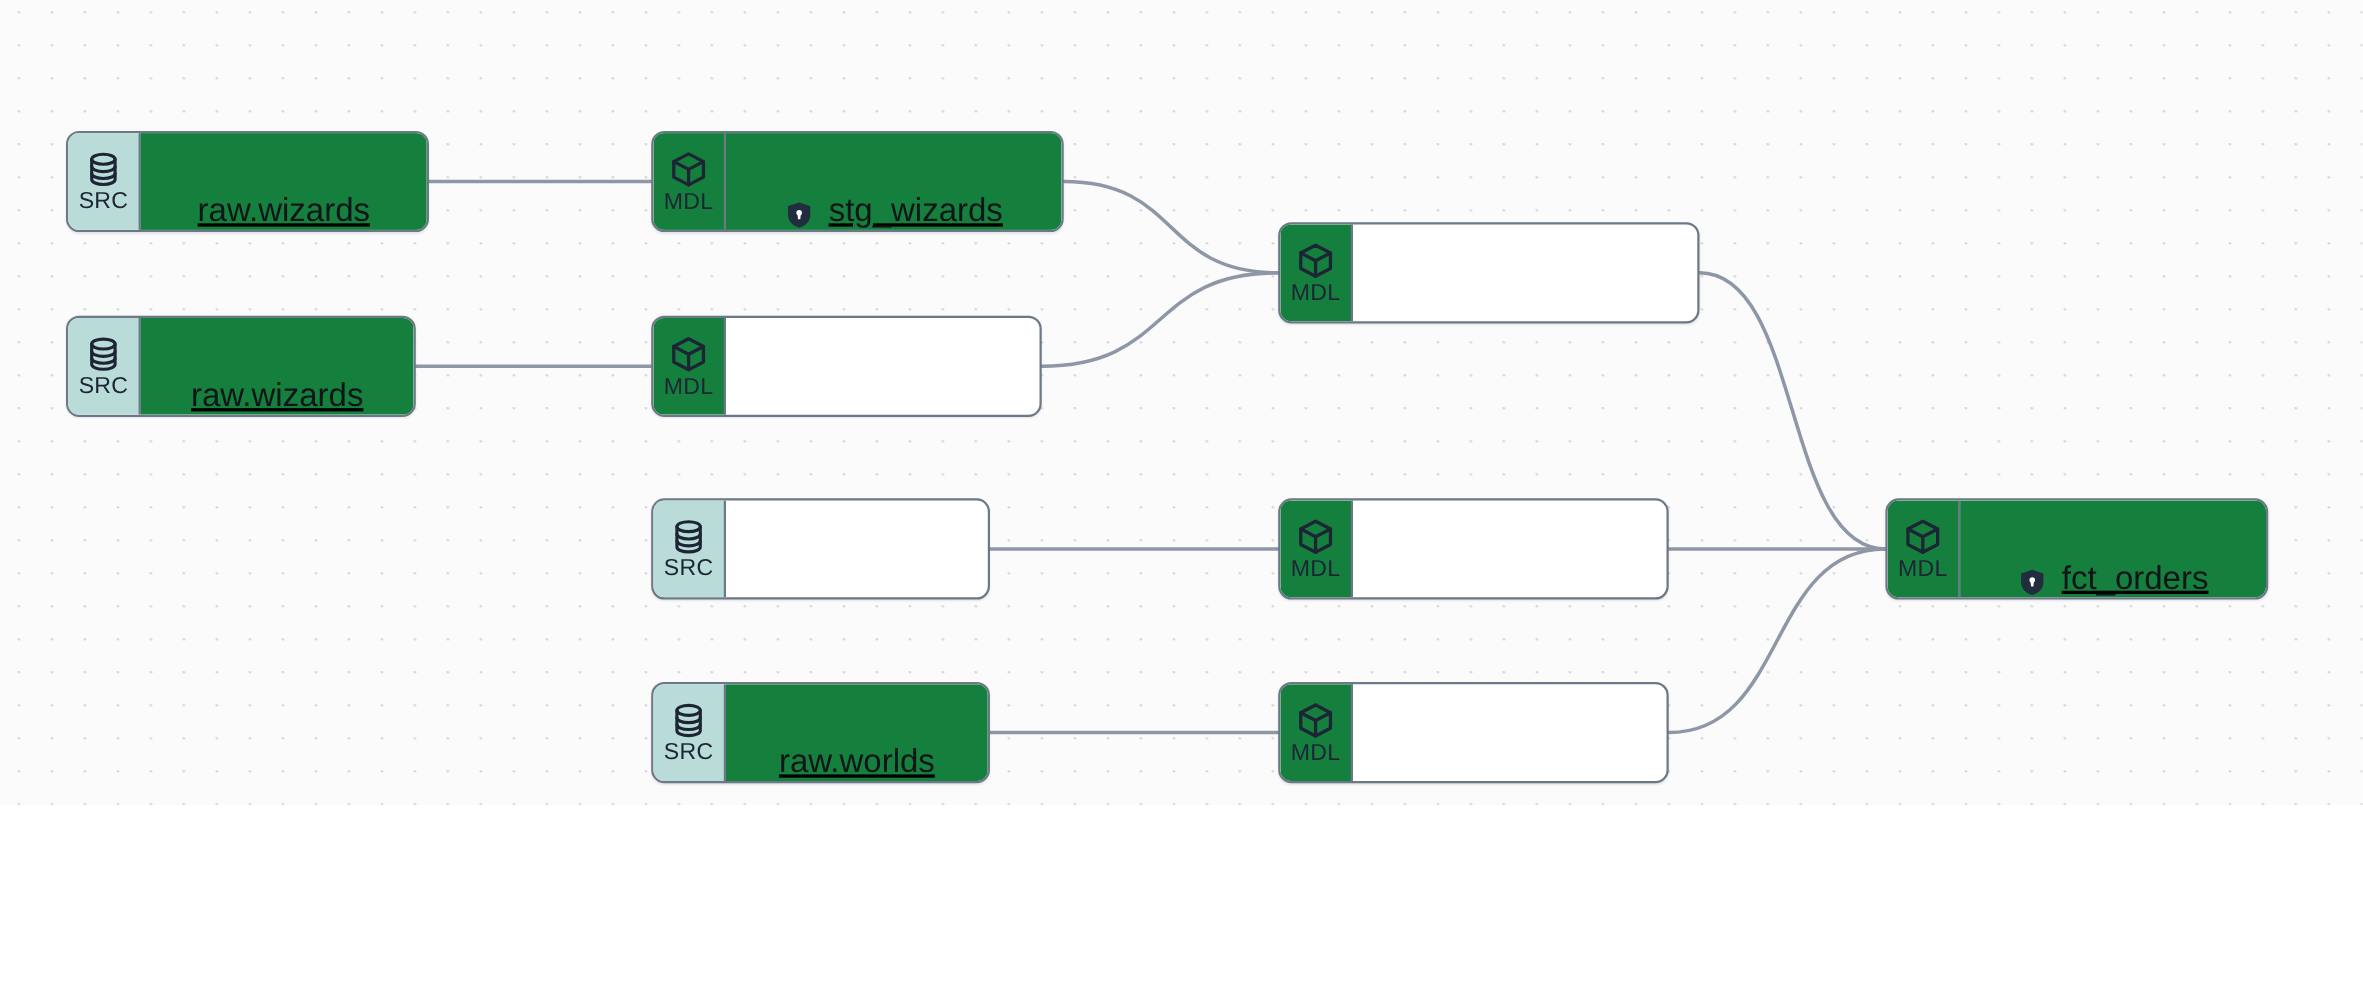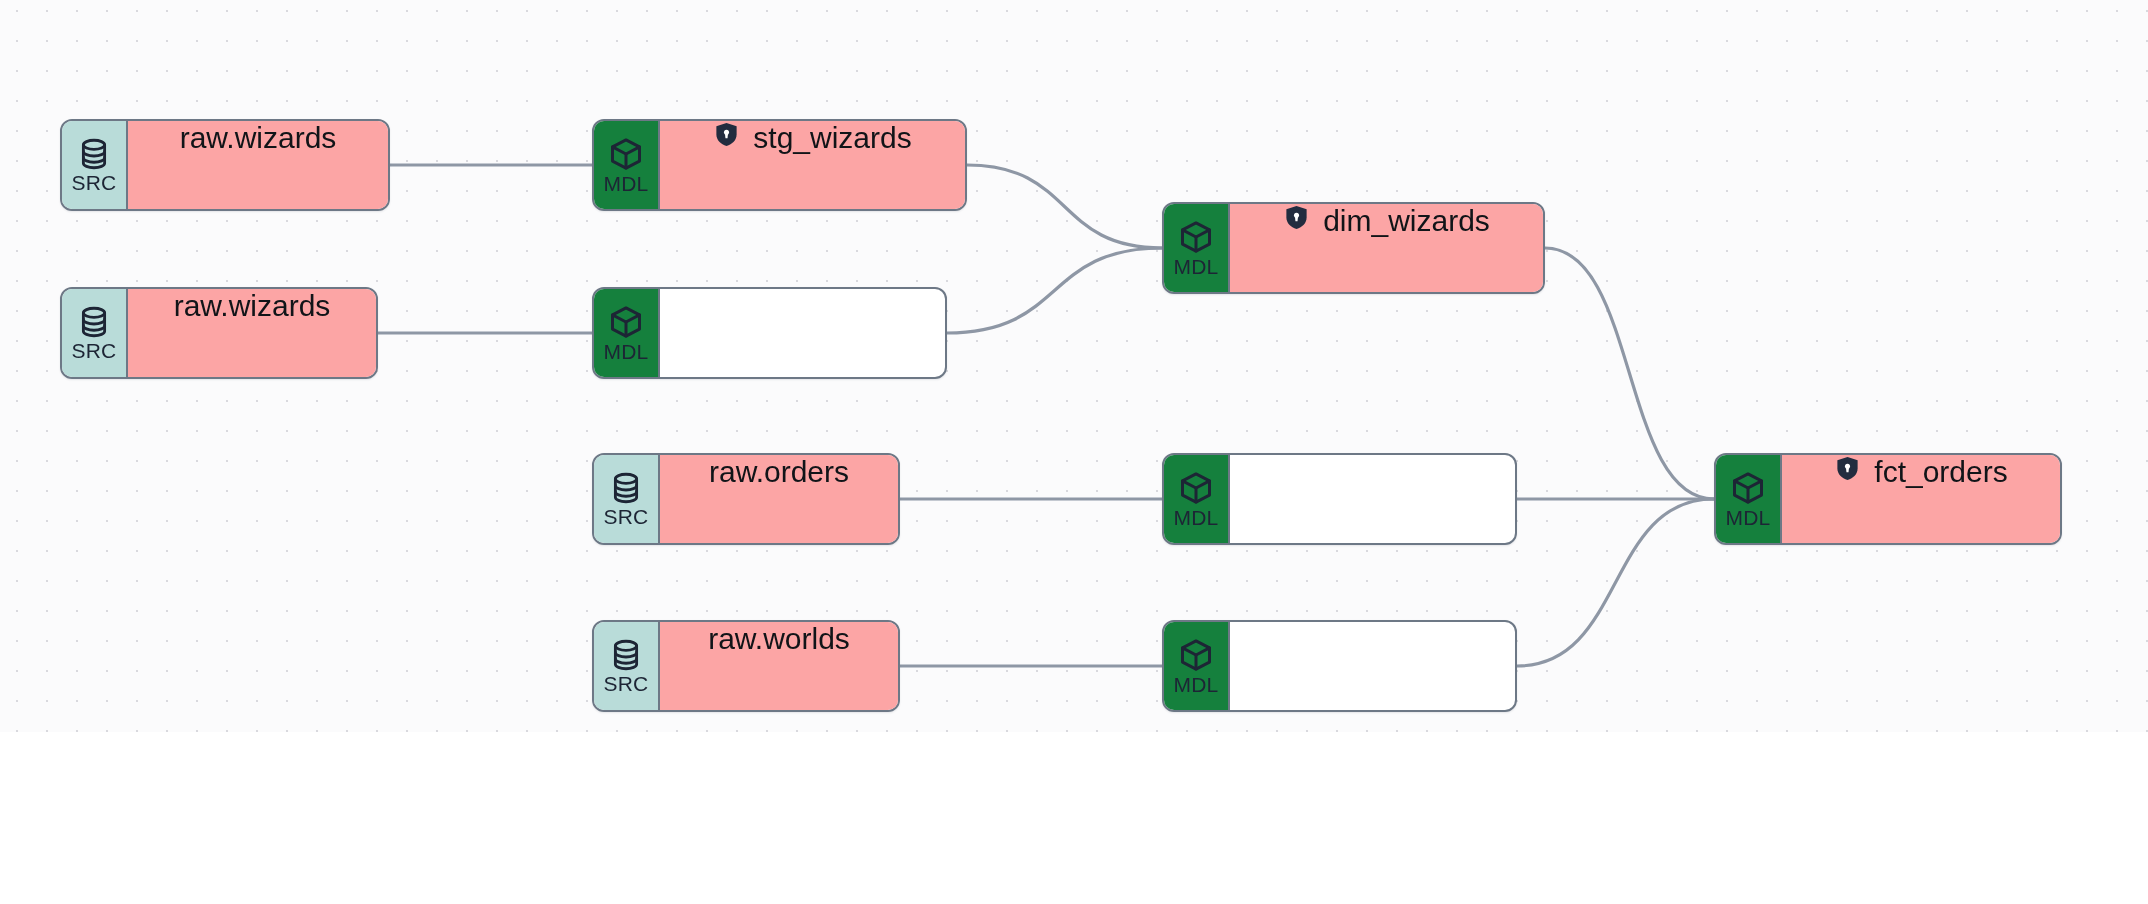--- a/index.html
+++ b/index.html
@@ -71,26 +71,27 @@
     font-size: 21px;
     line-height: 1;
     color: #1d2535;
     letter-spacing: .2px;
     font-family: "Liberation Sans", sans-serif;
   }
 
   .body {
     flex: 1 1 auto;
     display: flex;
-    align-items: flex-start;
+    align-items: flex-end;
     justify-content: center;
     gap: 13px;
     padding: 0 18px;
-    background: #fca5a5;
+    background: #15803d;
     box-sizing: border-box;
+    text-decoration: underline;
   }
 
   .lock-icon {
     flex: 0 0 auto;
     display: block;
     line-height: 0;
   }
 
   .node-label {
     font-size: 30px;
@@ -148,23 +149,20 @@
       <div class="node" style="left: 592px; top: 453px; width: 308px; height: 92px;">
         <div class="badge src">
           <span class="badge-icon"><svg width="34" height="34" viewBox="0 0 24 24" fill="none" stroke="#1d2535" stroke-width="2" stroke-linecap="round" stroke-linejoin="round">
               <ellipse cx="12" cy="5.5" rx="7.5" ry="3.2"></ellipse>
               <path d="M4.5 5.5 v13 a7.5 3.2 0 0 0 15 0 v-13"></path>
               <path d="M4.5 10.2 a7.5 3.2 0 0 0 15 0"></path>
               <path d="M4.5 14.6 a7.5 3.2 0 0 0 15 0"></path>
             </svg></span>
           <span class="badge-label">SRC</span>
         </div>
-        <div class="body">
-          <span class="node-label">raw.orders</span>
-        </div>
       </div>
       <div class="node" style="left: 592px; top: 620px; width: 308px; height: 92px;">
         <div class="badge src">
           <span class="badge-icon"><svg width="34" height="34" viewBox="0 0 24 24" fill="none" stroke="#1d2535" stroke-width="2" stroke-linecap="round" stroke-linejoin="round">
               <ellipse cx="12" cy="5.5" rx="7.5" ry="3.2"></ellipse>
               <path d="M4.5 5.5 v13 a7.5 3.2 0 0 0 15 0 v-13"></path>
               <path d="M4.5 10.2 a7.5 3.2 0 0 0 15 0"></path>
               <path d="M4.5 14.6 a7.5 3.2 0 0 0 15 0"></path>
             </svg></span>
           <span class="badge-label">SRC</span>
@@ -223,42 +221,34 @@
       </div>
       <div class="node" style="left: 1162px; top: 202px; width: 383px; height: 92px;">
         <div class="badge mdl">
           <span class="badge-icon"><svg width="36" height="36" viewBox="0 0 24 24" fill="none" stroke="#1d2535" stroke-width="2" stroke-linecap="round" stroke-linejoin="round">
               <path d="M12 2.6 21 7.3 21 16.7 12 21.4 3 16.7 3 7.3 Z"></path>
               <path d="M3 7.3 12 12 21 7.3"></path>
               <path d="M12 12 12 21.4"></path>
             </svg></span>
           <span class="badge-label">MDL</span>
         </div>
+      </div>
+      <div class="node" style="left: 1714px; top: 453px; width: 348px; height: 92px;">
+        <div class="badge mdl">
+          <span class="badge-icon"><svg width="36" height="36" viewBox="0 0 24 24" fill="none" stroke="#1d2535" stroke-width="2" stroke-linecap="round" stroke-linejoin="round">
+              <path d="M12 2.6 21 7.3 21 16.7 12 21.4 3 16.7 3 7.3 Z"></path>
+              <path d="M3 7.3 12 12 21 7.3"></path>
+              <path d="M12 12 12 21.4"></path>
+            </svg></span>
+          <span class="badge-label">MDL</span>
+        </div>
         <div class="body">
           <span class="lock-icon"><svg width="27" height="27" viewBox="0 0 24 24">
               <path d="M12 1.8 21 4.7 v7.1 c0 5.3 -3.9 8.9 -9 10.4 -5.1 -1.5 -9 -5.1 -9 -10.4 V4.7 Z" fill="#222c3f"></path>
               <circle cx="12" cy="10.1" r="2.25" fill="#ffffff"></circle>
               <path d="M10.55 10.6 h2.9 l-.55 4.7 h-1.8 Z" fill="#ffffff"></path>
             </svg></span>
-          <span class="node-label">dim_wizards</span>
-        </div>
-      </div>
-      <div class="node" style="left: 1714px; top: 453px; width: 348px; height: 92px;">
-        <div class="badge mdl">
-          <span class="badge-icon"><svg width="36" height="36" viewBox="0 0 24 24" fill="none" stroke="#1d2535" stroke-width="2" stroke-linecap="round" stroke-linejoin="round">
-              <path d="M12 2.6 21 7.3 21 16.7 12 21.4 3 16.7 3 7.3 Z"></path>
-              <path d="M3 7.3 12 12 21 7.3"></path>
-              <path d="M12 12 12 21.4"></path>
-            </svg></span>
-          <span class="badge-label">MDL</span>
-        </div>
-        <div class="body">
-          <span class="lock-icon"><svg width="27" height="27" viewBox="0 0 24 24">
-              <path d="M12 1.8 21 4.7 v7.1 c0 5.3 -3.9 8.9 -9 10.4 -5.1 -1.5 -9 -5.1 -9 -10.4 V4.7 Z" fill="#222c3f"></path>
-              <circle cx="12" cy="10.1" r="2.25" fill="#ffffff"></circle>
-              <path d="M10.55 10.6 h2.9 l-.55 4.7 h-1.8 Z" fill="#ffffff"></path>
-            </svg></span>
           <span class="node-label">fct_orders</span>
         </div>
       </div>
     </div>
 
 </div>
 
 </body></html>

